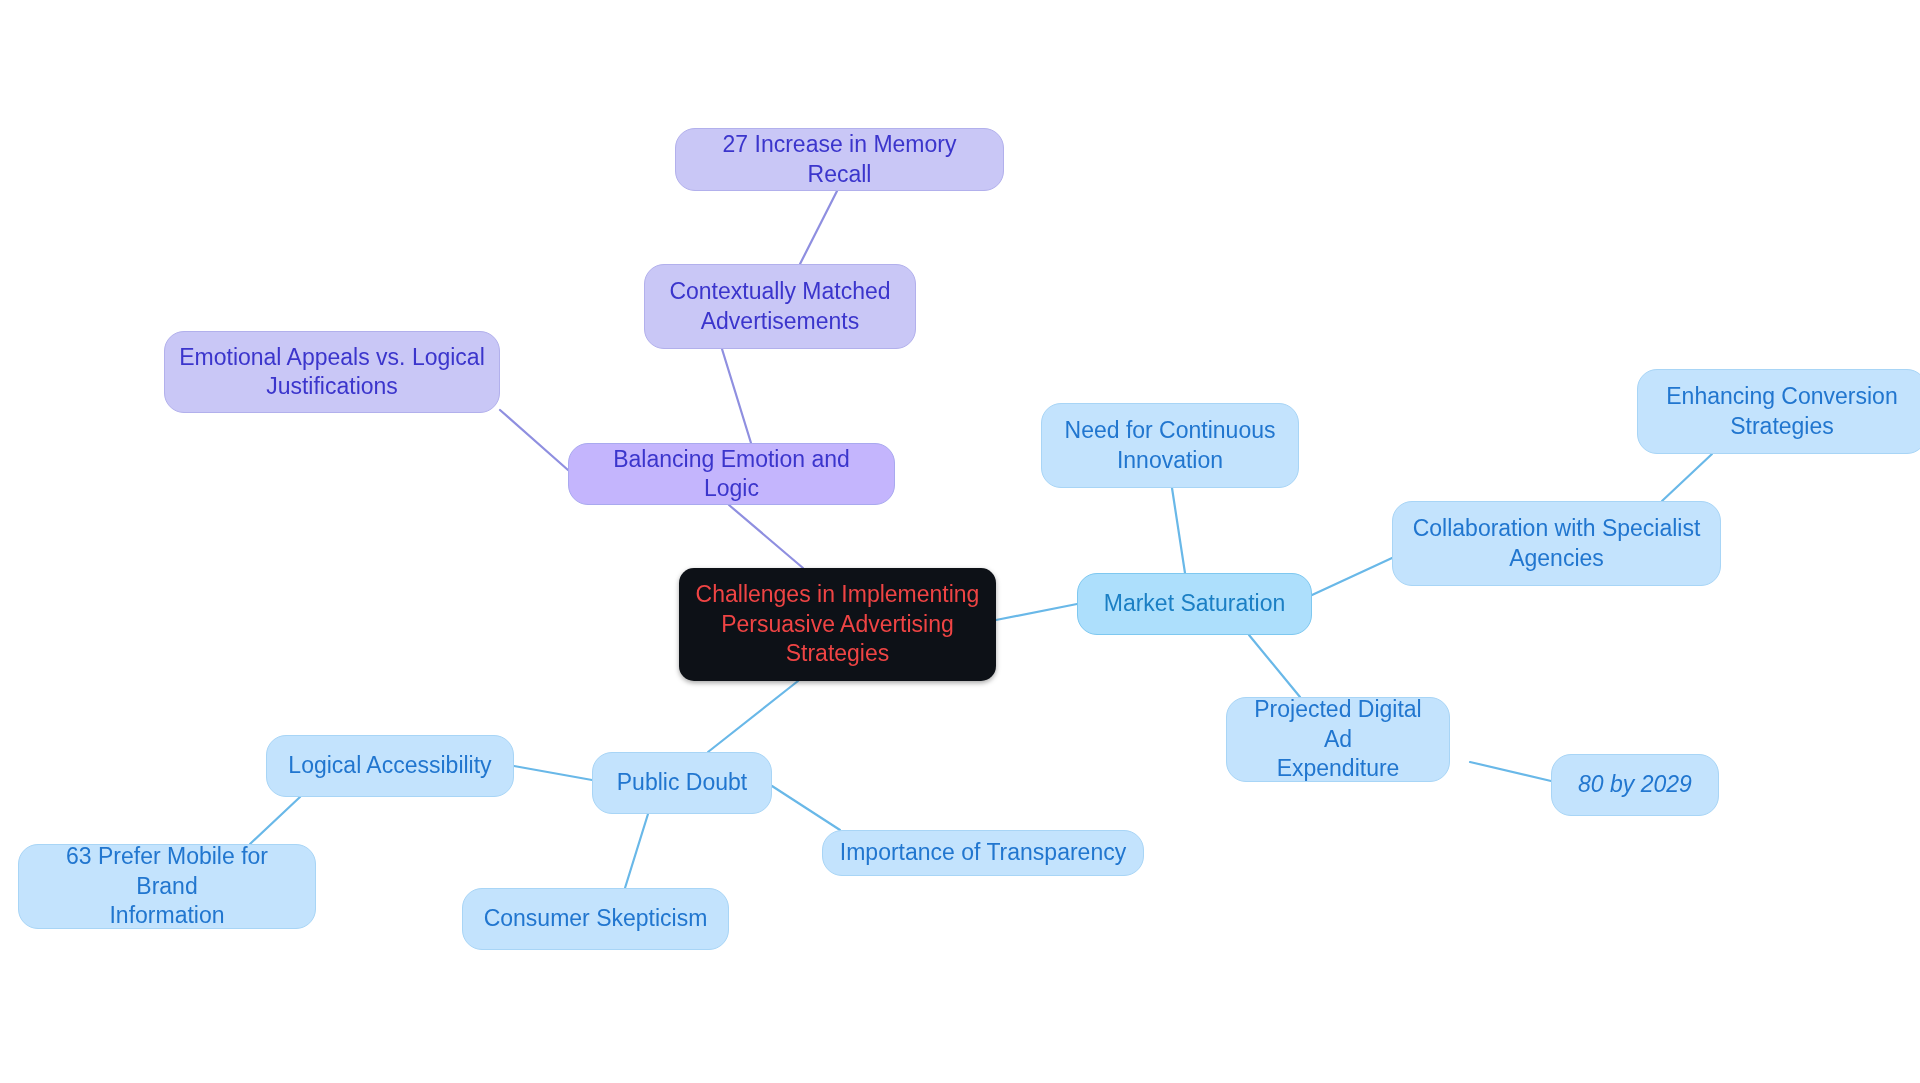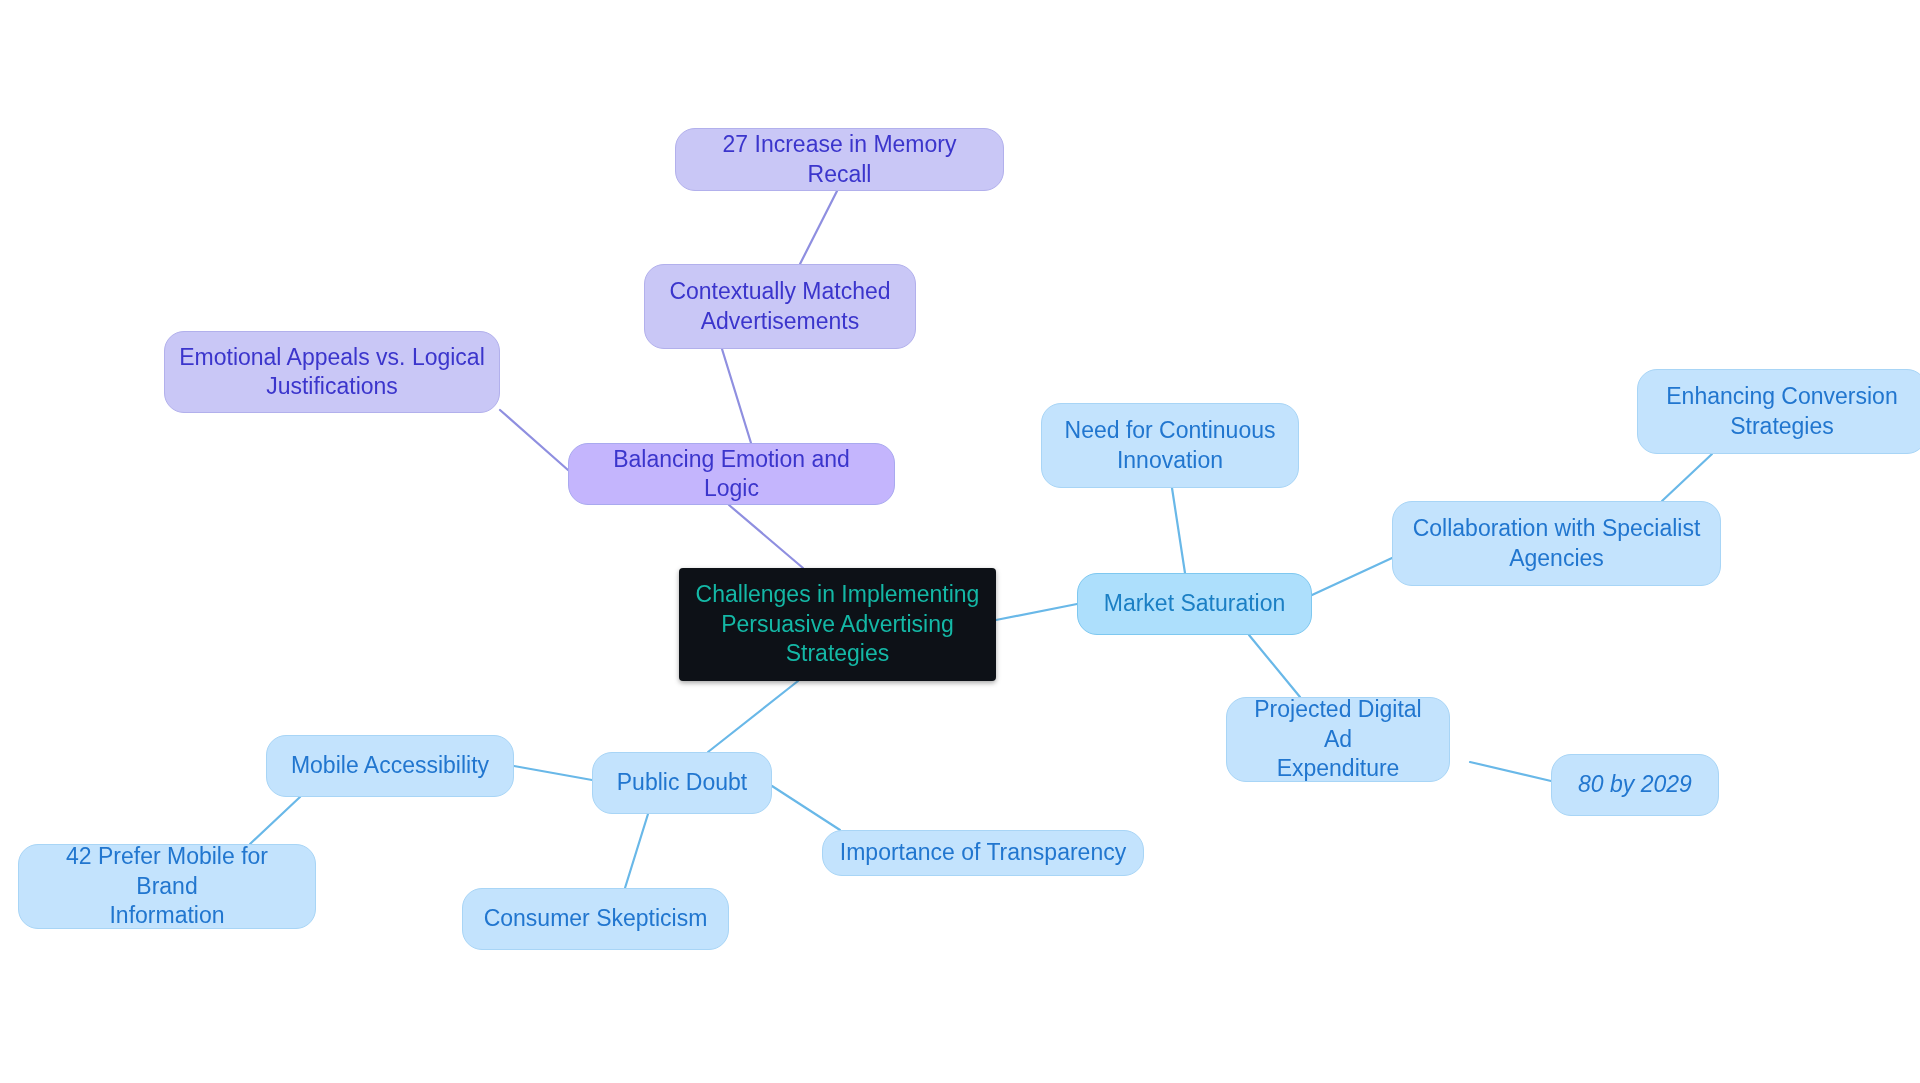--- a/index.html
+++ b/index.html
@@ -32,23 +32,23 @@
     align-items: center;
     justify-content: center;
     text-align: center;
     border-radius: 20px;
     line-height: 1.28;
     white-space: pre-line;
     padding: 6px 14px;
   }
   .node-root {
     background: #0d1117;
-    color: #14b8a6;
+    color: #ef4444;
     border: none;
-    border-radius: 4px;
+    border-radius: 15px;
     font-size: 23px;
     box-shadow: 0 2px 5px rgba(0,0,0,0.35);
   }
   .node-branch-purple {
     background: #c4b5fd;
     color: #3b35cc;
     border: 1px solid #a9a9ef;
     font-size: 23px;
   }
   .node-leaf-purple {
@@ -105,19 +105,19 @@
       <div class="node node-leaf-blue" style="left: 1041px; top: 403px; width: 258px; height: 85px;">Need for Continuous
 Innovation</div>
       <div class="node node-leaf-blue" style="left: 1392px; top: 501px; width: 329px; height: 85px;">Collaboration with Specialist
 Agencies</div>
       <div class="node node-leaf-blue" style="left: 1637px; top: 369px; width: 290px; height: 85px;">Enhancing Conversion
 Strategies</div>
       <div class="node node-leaf-blue" style="left: 1226px; top: 697px; width: 224px; height: 85px;">Projected Digital Ad
 Expenditure</div>
       <div class="node node-leaf-blue" style="left: 1551px; top: 754px; width: 168px; height: 62px; font-style: italic;">80 by 2029</div>
       <div class="node node-leaf-blue" style="left: 592px; top: 752px; width: 180px; height: 62px;">Public Doubt</div>
-      <div class="node node-leaf-blue" style="left: 266px; top: 735px; width: 248px; height: 62px;">Mobile Accessibility</div>
-      <div class="node node-leaf-blue" style="left: 18px; top: 844px; width: 298px; height: 85px;">42 Prefer Mobile for Brand
+      <div class="node node-leaf-blue" style="left: 266px; top: 735px; width: 248px; height: 62px;">Logical Accessibility</div>
+      <div class="node node-leaf-blue" style="left: 18px; top: 844px; width: 298px; height: 85px;">63 Prefer Mobile for Brand
 Information</div>
       <div class="node node-leaf-blue" style="left: 462px; top: 888px; width: 267px; height: 62px;">Consumer Skepticism</div>
       <div class="node node-leaf-blue" style="left: 822px; top: 830px; width: 322px; height: 46px;">Importance of Transparency</div>
     </div>
 </div>
 
 </body></html>

